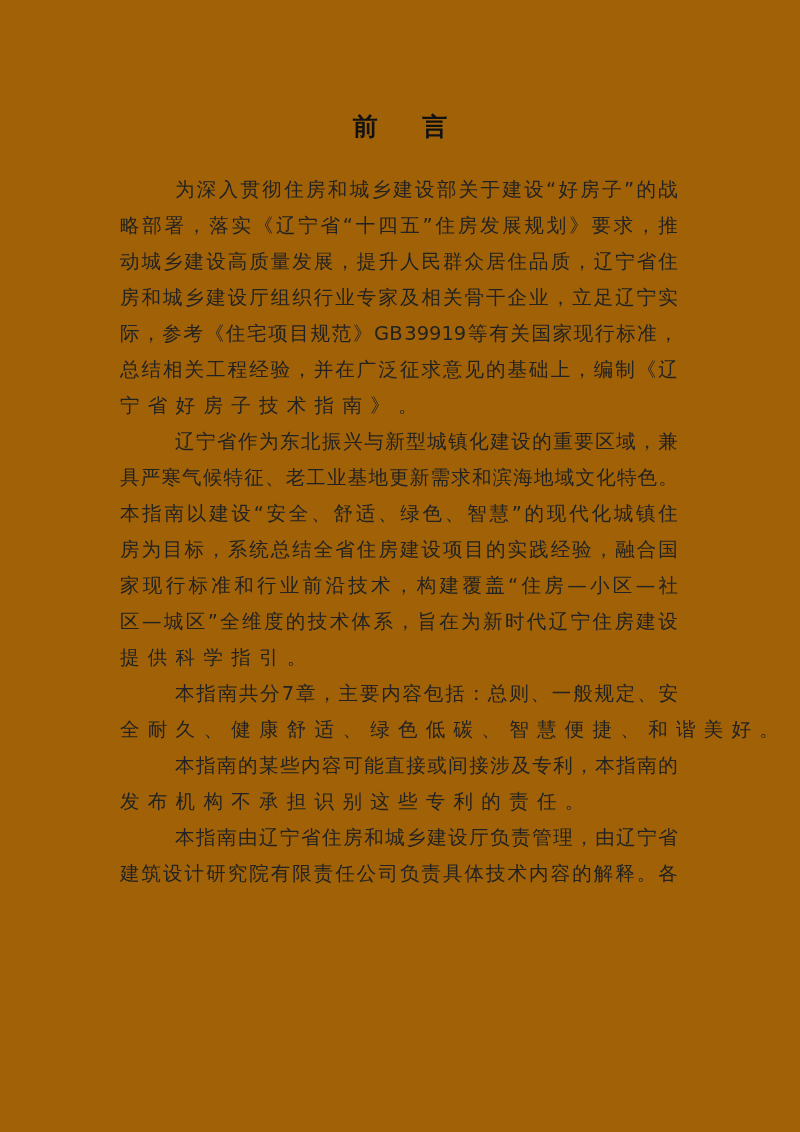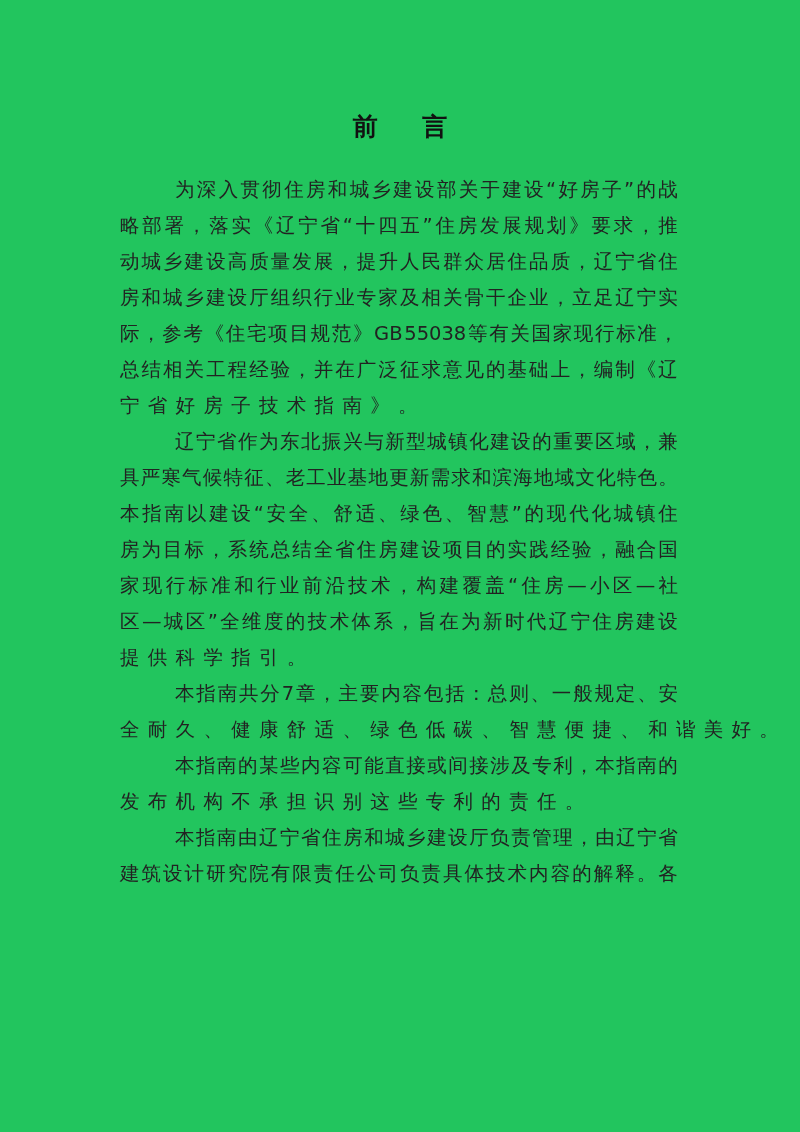--- a/index.html
+++ b/index.html
@@ -1,18 +1,18 @@
 <!DOCTYPE html>
 <html><head>
 <meta charset="utf-8">
 <style>
   html, body { margin:0; padding:0; background:#ffffff; }
   body { width:800px; height:1132px; position:relative; overflow:hidden;
          font-family:"DejaVu Sans", "Liberation Sans", sans-serif; color:#1a1a1a; }
-  .page { position:absolute; left:0; top:0; width:800px; height:1132px; background:#22c55e; }
+  .page { position:absolute; left:0; top:0; width:800px; height:1132px; background:#a16207; }
   .title { position:absolute; top:110px; left:0; width:800px; text-align:center;
            font-size:25px; font-weight:bold; letter-spacing:18px; text-indent:18px; color:#111; line-height:34px; }
   .body { position:absolute; left:120px; top:172px; width:558px; }
   .line { height:36px; line-height:36px; font-size:19.5px; white-space:nowrap;
           display:flex; justify-content:space-between; color:#222; }
   .line.indent { padding-left:55px; }
   .line.last { justify-content:flex-start; }
   .line.last span.ch { margin-right:8.3px; }
   .ch { display:inline-block; }
 </style>
@@ -139,21 +139,21 @@
         <span class="ch">考</span>
         <span class="ch">《</span>
         <span class="ch">住</span>
         <span class="ch">宅</span>
         <span class="ch">项</span>
         <span class="ch">目</span>
         <span class="ch">规</span>
         <span class="ch">范</span>
         <span class="ch">》</span>
         <span class="ch">GB</span>
-        <span class="ch">55038</span>
+        <span class="ch">39919</span>
         <span class="ch">等</span>
         <span class="ch">有</span>
         <span class="ch">关</span>
         <span class="ch">国</span>
         <span class="ch">家</span>
         <span class="ch">现</span>
         <span class="ch">行</span>
         <span class="ch">标</span>
         <span class="ch">准</span>
         <span class="ch">，</span>

